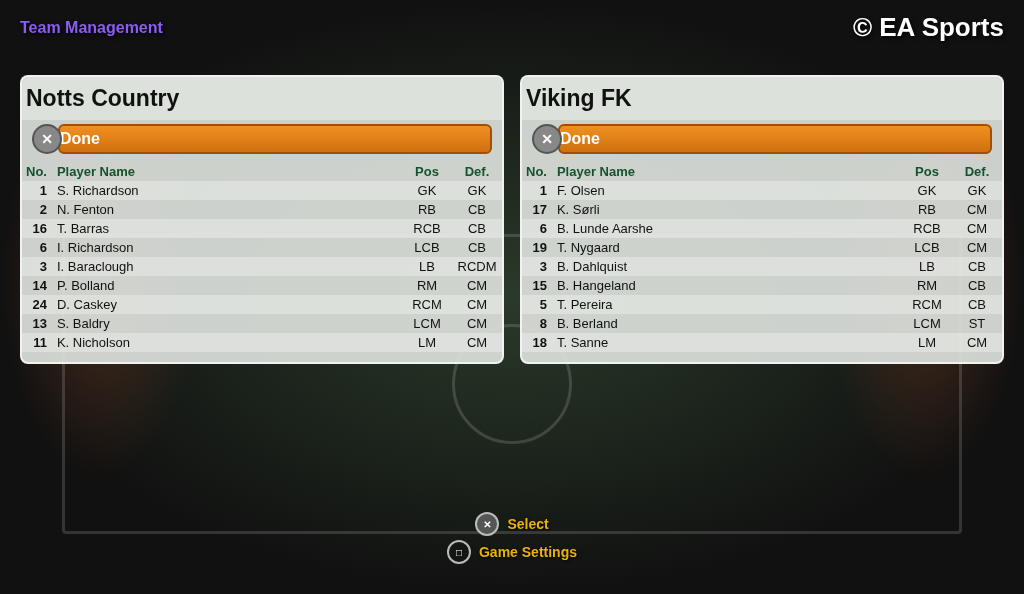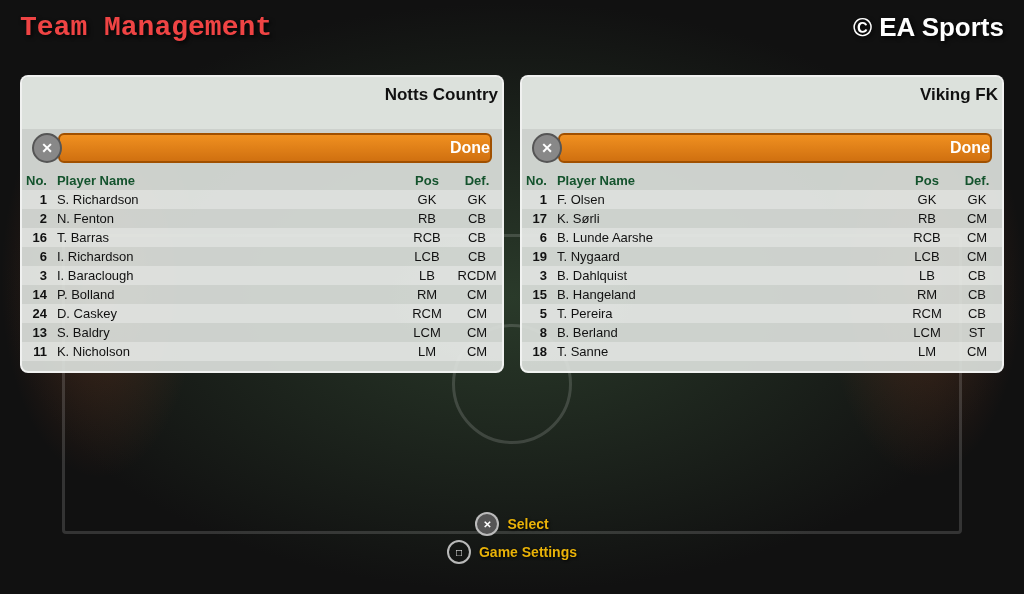--- a/index.html
+++ b/index.html
@@ -66,25 +66,24 @@
       top: 0;
       left: 0;
       right: 0;
       padding: 12px 20px;
       display: flex;
       justify-content: space-between;
       align-items: center;
     }
 
     .page-title {
-      color: #ef4444;
-      font-size: 28px;
+      color: #8b5cf6;
+      font-size: 16px;
       font-weight: bold;
       text-shadow: 2px 2px 4px rgba(0,0,0,0.8);
-      font-family: Liberation Mono, monospace;
     }
 
     .ea-sports-logo {
       color: white;
       font-size: 26px;
       font-weight: bold;
       text-shadow: 2px 2px 4px rgba(0,0,0,0.8);
     }
 
     .panels-container {
@@ -99,25 +98,25 @@
     .team-panel {
       flex: 1;
       background: rgba(220, 225, 220, 0.92);
       border: 2px solid rgba(255,255,255,0.7);
       border-radius: 8px;
       padding: 0 0 10px 0;
       overflow: hidden;
     }
 
     .team-name {
-      text-align: right;
-      font-size: 17px;
+      text-align: left;
+      font-size: 23px;
       font-weight: bold;
       color: #111;
-      padding: 8px 4px 24px 4px;
+      padding: 8px 4px 8px 4px;
       background: rgba(220,225,220,0.95);
     }
 
     .done-btn-row {
       display: flex;
       align-items: center;
       margin: 4px 10px 8px 10px;
       gap: 0;
     }
 
@@ -139,21 +138,21 @@
     }
 
     .done-btn {
       flex: 1;
       background: linear-gradient(to bottom, #f09020, #d07010);
       border: 2px solid #a05000;
       border-radius: 6px;
       color: white;
       font-size: 16px;
       font-weight: bold;
-      text-align: right;
+      text-align: left;
       padding: 4px 0;
       margin-left: -4px;
       cursor: pointer;
     }
 
     .player-table {
       width: 100%;
       border-collapse: collapse;
       font-size: 13px;
     }

